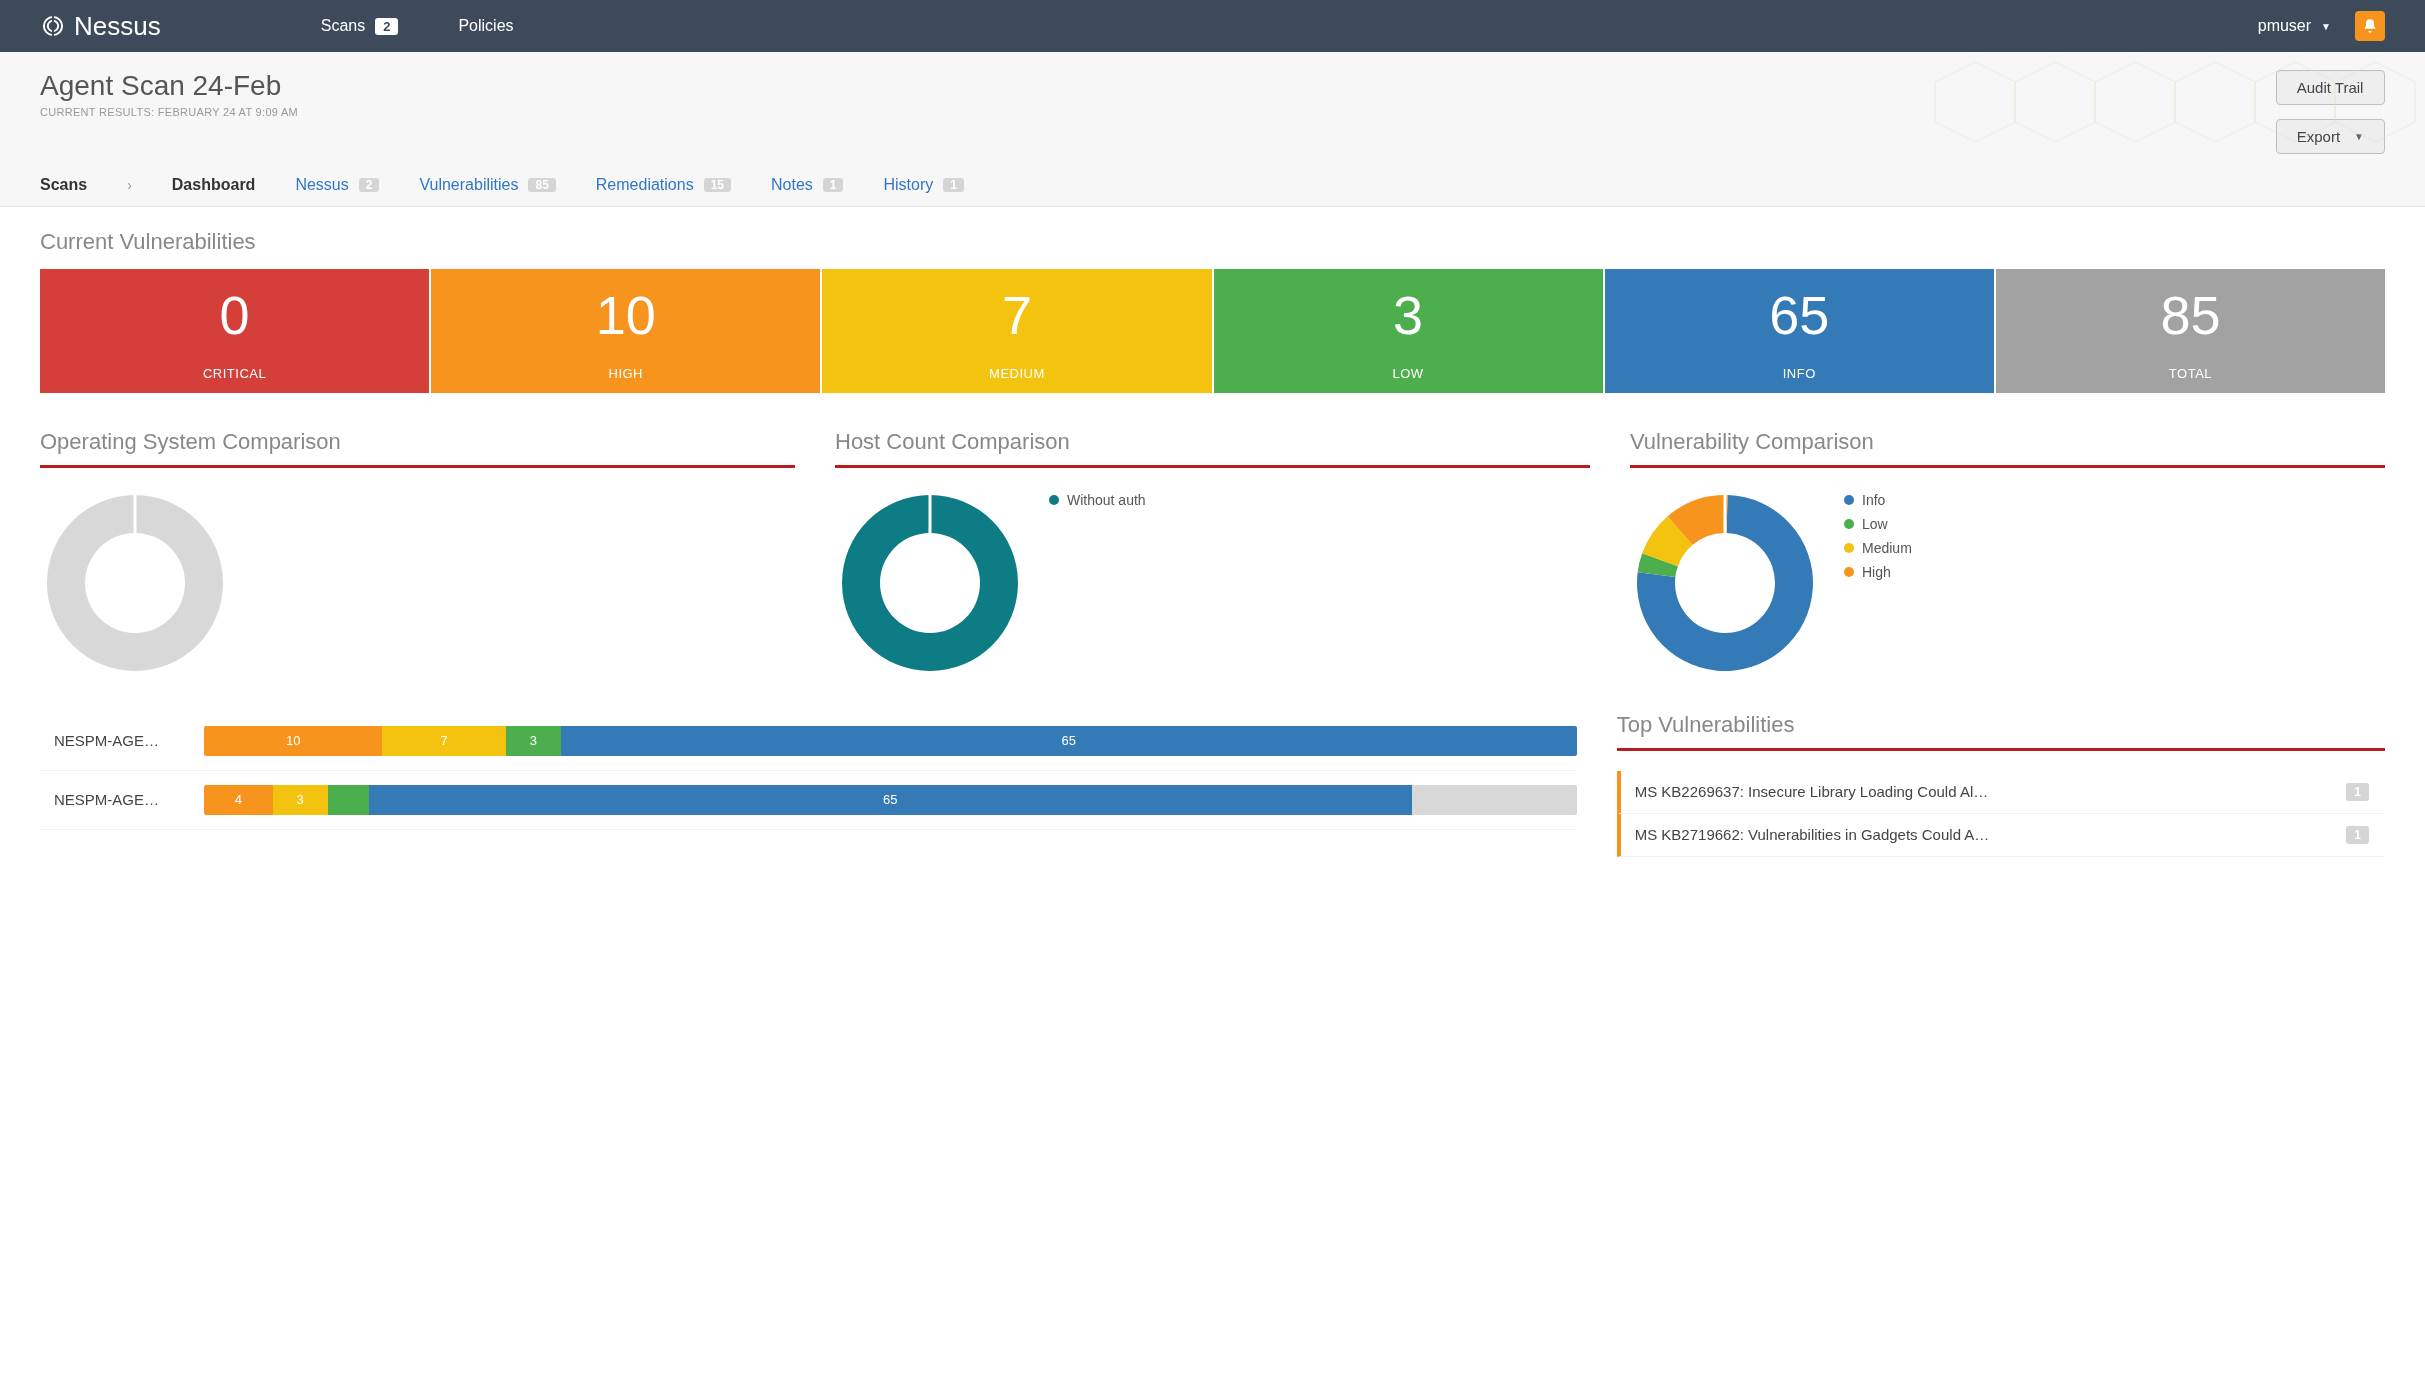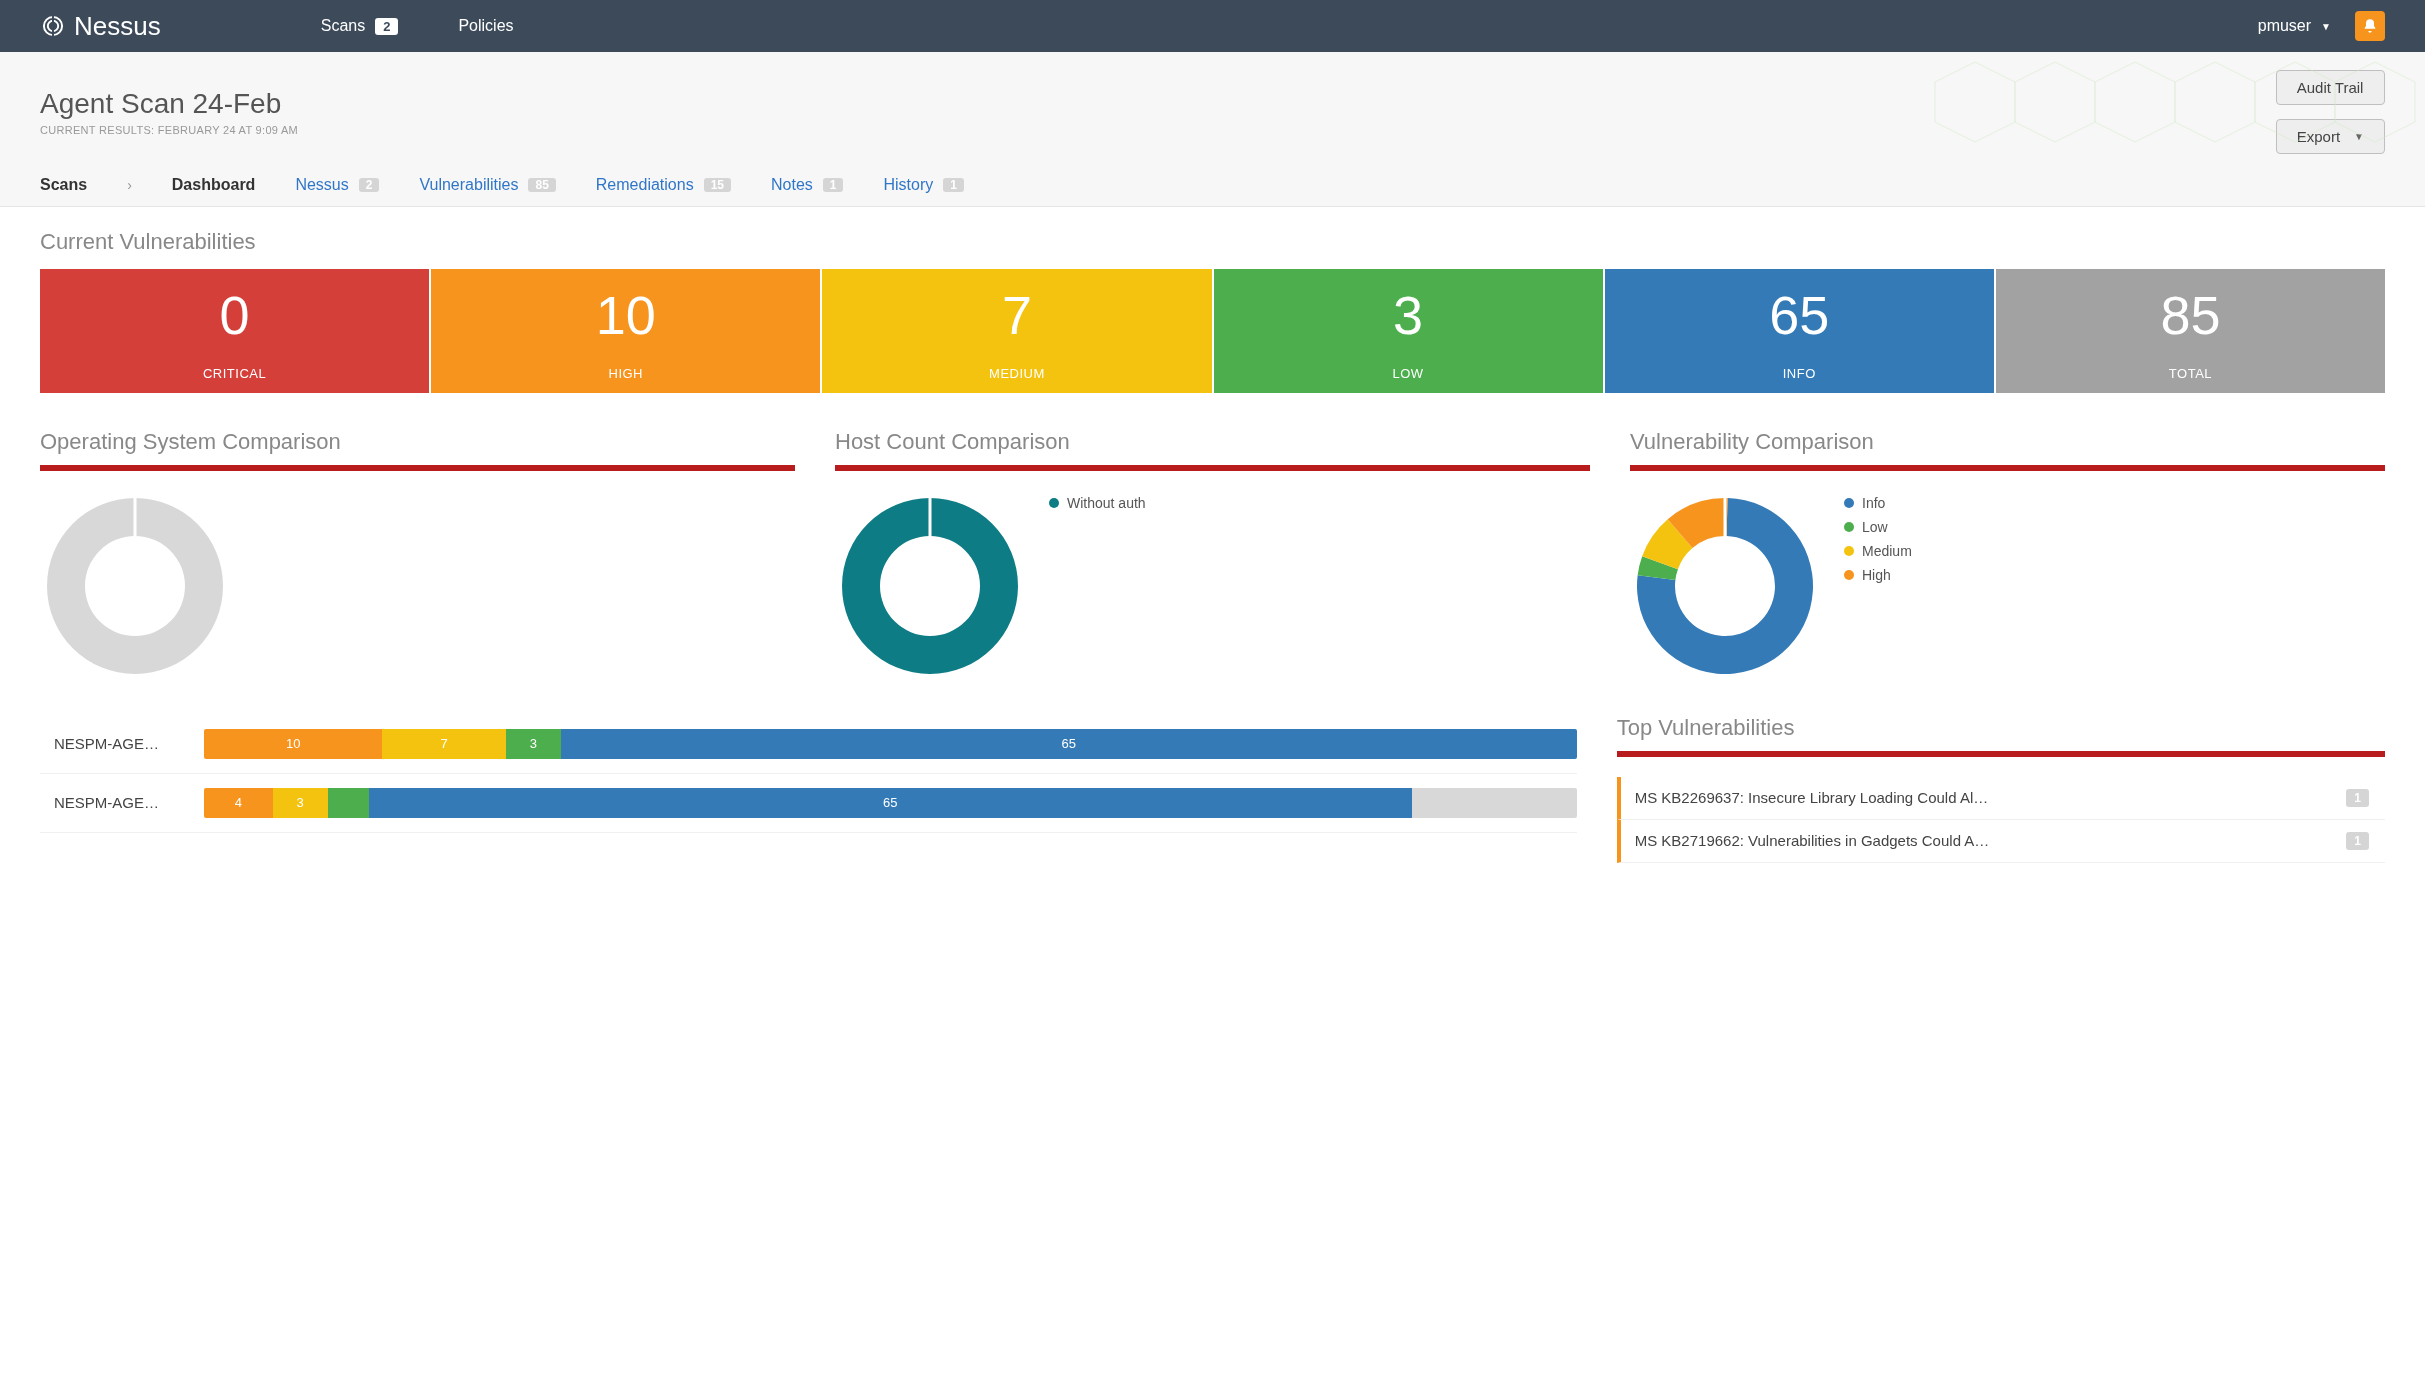--- a/index.html
+++ b/index.html
@@ -11,21 +11,21 @@
 .logo-mark { width:26px; height:26px; }
 .topnav { display:flex; gap:60px; font-size:16px; }
 .topnav-item { display:flex; align-items:center; gap:10px; cursor:pointer; }
 .nav-badge { background:#fff; color:#3c4a5a; font-weight:bold; border-radius:3px; padding:1px 8px; font-size:13px;}
 .tb-right { margin-left:auto; display:flex; align-items:center; gap:24px;}
 .user-menu { display:flex; align-items:center; gap:10px; font-size:16px; cursor:pointer;}
 .bell { background:#f7941d; width:30px; height:30px; border-radius:4px; display:flex; align-items:center; justify-content:center; cursor:pointer;}
 
 
 .header { background:#f7f7f7; border-bottom:1px solid #e5e5e5; padding:18px 40px 0 40px; position:relative; }
-.header-top { display:flex; align-items:center; }
+.header-top { display:flex; align-items:flex-start; }
 .title-block h1 { font-size:28px; font-weight:300; color:#555; }
 .subtitle { font-size:11px; color:#999; letter-spacing:.3px; margin-top:4px; text-transform:uppercase;}
 .header-buttons { margin-left:auto; display:flex; gap:14px;flex-direction:column; }
 .btn { background:#eeeeee; border:1px solid #bfbfbf; border-radius:4px; padding:8px 20px; font-size:15px; color:#444; cursor:pointer; display:flex; align-items:center; gap:14px;}
 .tabs { display:flex; align-items:center; gap:40px; margin-top:22px; font-size:16px; padding-bottom:12px;}
 .tab { display:flex; align-items:center; gap:10px; color:#3076c8; cursor:pointer;}
 .tab .count { background:#d5d5d5; color:#fff; border-radius:3px; padding:0 7px; font-size:12px; font-weight:600;}
 .tab.dark { color:#333; font-weight:600; cursor:default;}
 .chev { color:#999; font-size:14px;}
 .hexbg { position:absolute; right:0; top:0; bottom:0; width:500px; opacity:.5; pointer-events:none;}
@@ -33,21 +33,21 @@
 
 .main { padding:22px 40px 40px 40px; }
 .section-title { font-size:22px; font-weight:300; color:#888; margin-bottom:14px;}
 .cards { display:flex; gap:2px; margin-bottom:36px;}
 .card { flex:1; color:#fff; text-align:center; padding:14px 0 12px 0;}
 .card .num { font-size:54px; font-weight:100; line-height:1.2;}
 .card .lbl { font-size:13px; letter-spacing:.5px; margin-top:18px;}
 
 .row3 { display:flex; gap:40px; margin-bottom:34px;}
 .panel { flex:1; }
-.panel-title { font-size:22px; font-weight:300; color:#888; padding-bottom:10px; border-bottom:6px solid #b91c1c; margin-bottom:20px;}
+.panel-title { font-size:22px; font-weight:300; color:#888; padding-bottom:10px; border-bottom:3px solid #b91c1c; margin-bottom:20px;}
 .chart-row { display:flex; align-items:flex-start; gap:24px;}
 .legend { font-size:14px; color:#555; padding-top:4px;}
 .leg-item { display:flex; align-items:center; gap:8px; margin-bottom:8px;}
 .dot { width:10px; height:10px; border-radius:50%;}
 
 .row2 { display:flex; gap:40px;}
 .col-hosts { flex:2;}
 .col-vulns { flex:1;}
 .host-row { display:flex; align-items:center; gap:24px; padding:14px 0; border-bottom:1px solid #f0f0f0;}
 .host-name { width:140px; font-size:15px; color:#444; padding-left:14px;}

